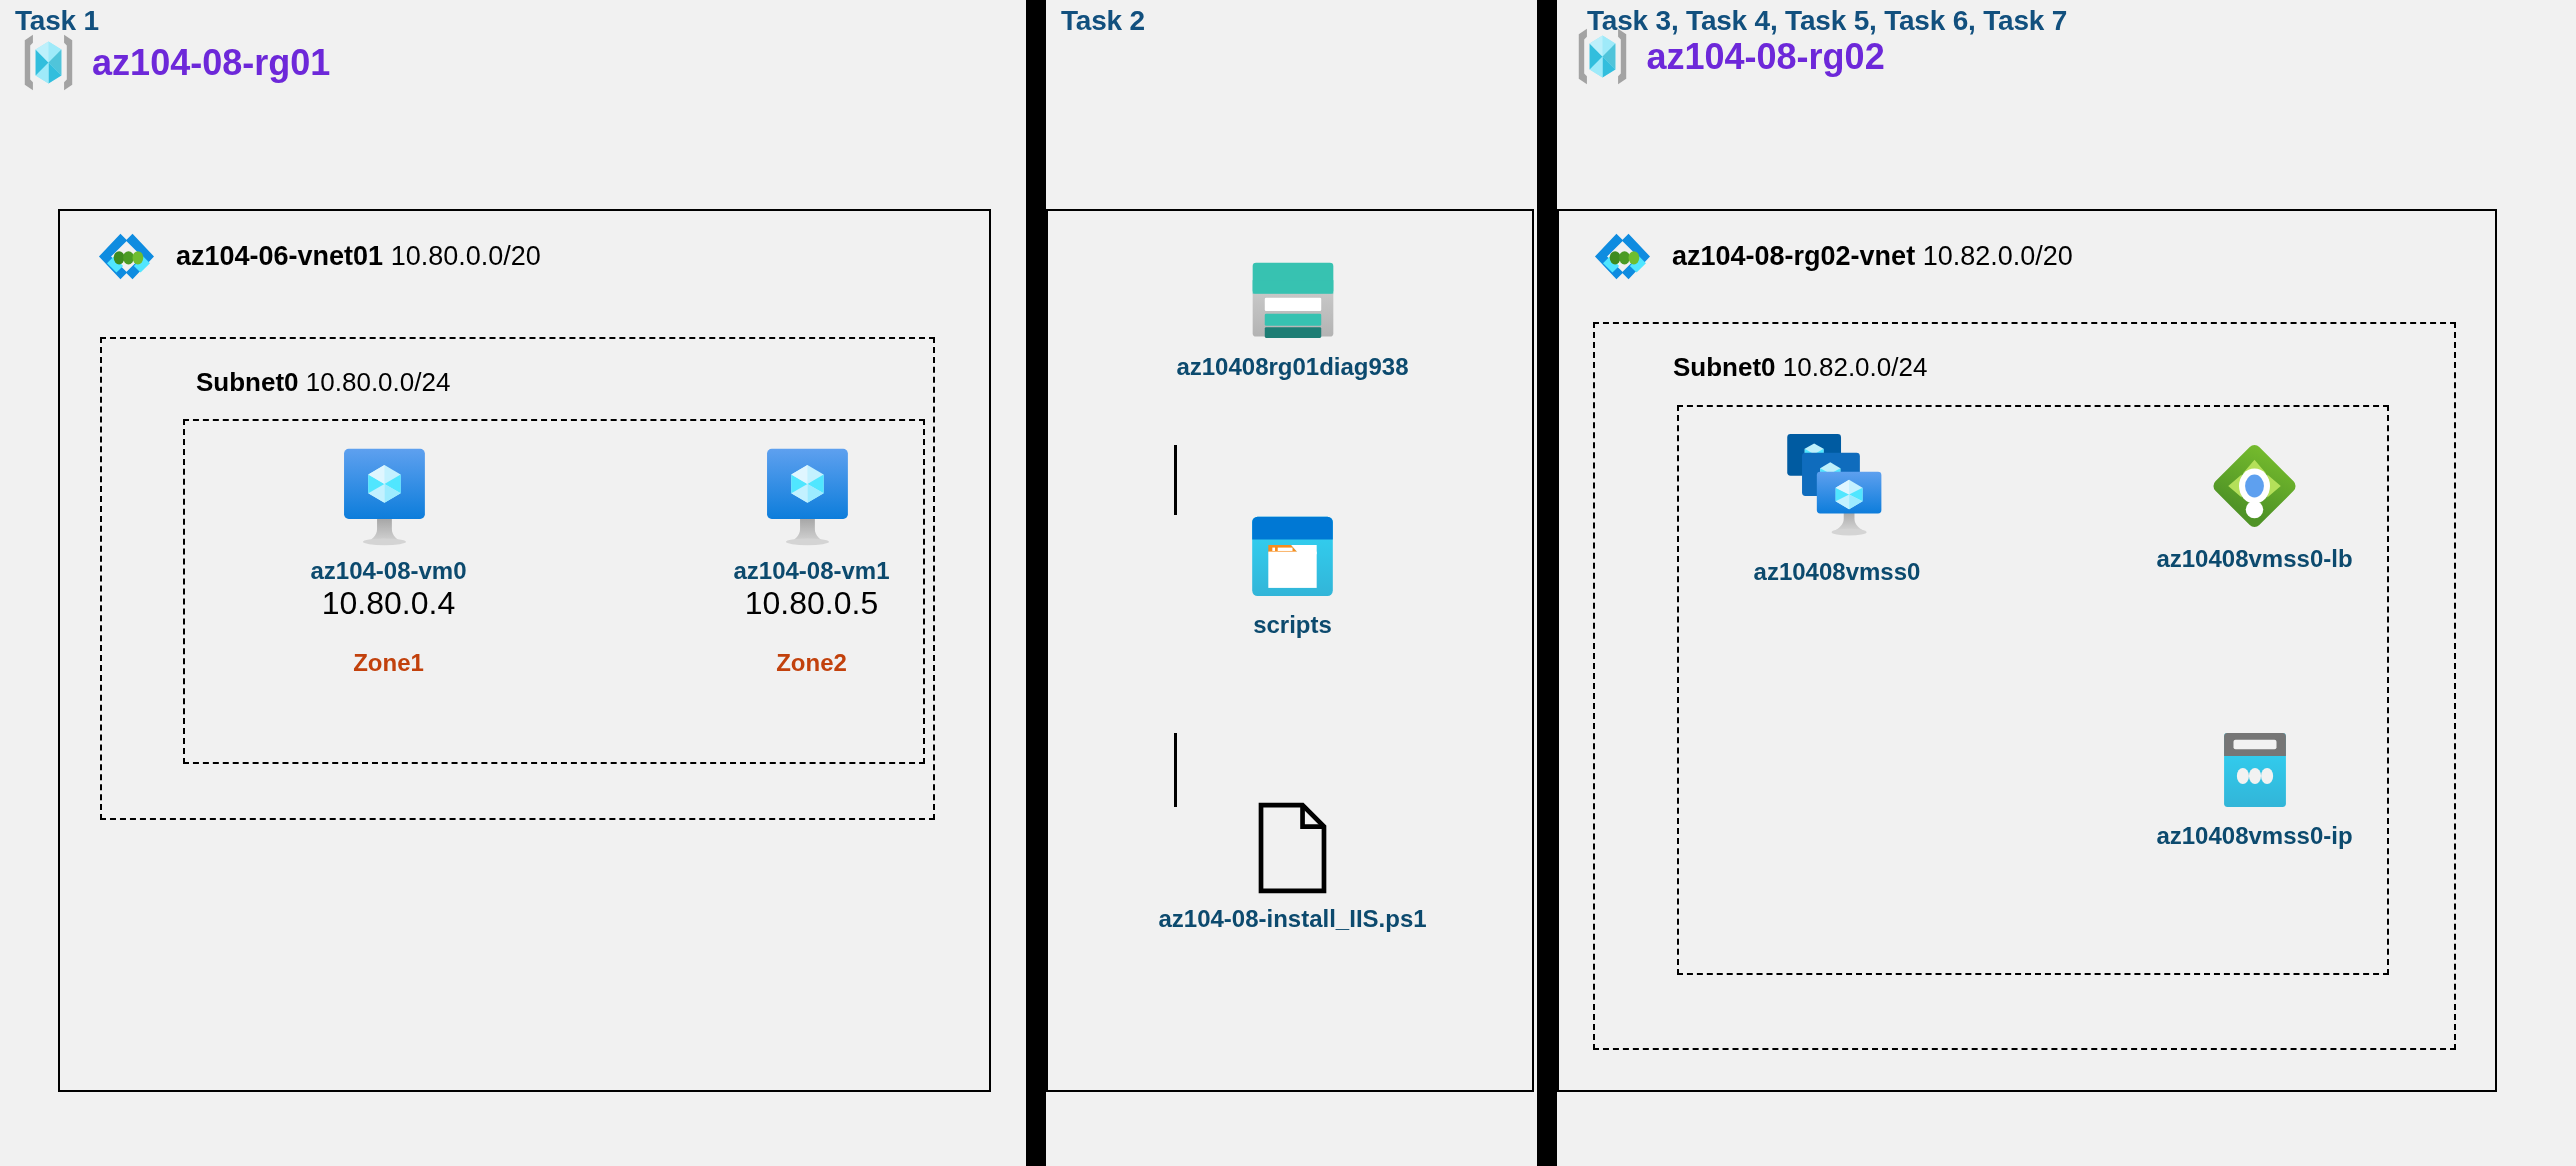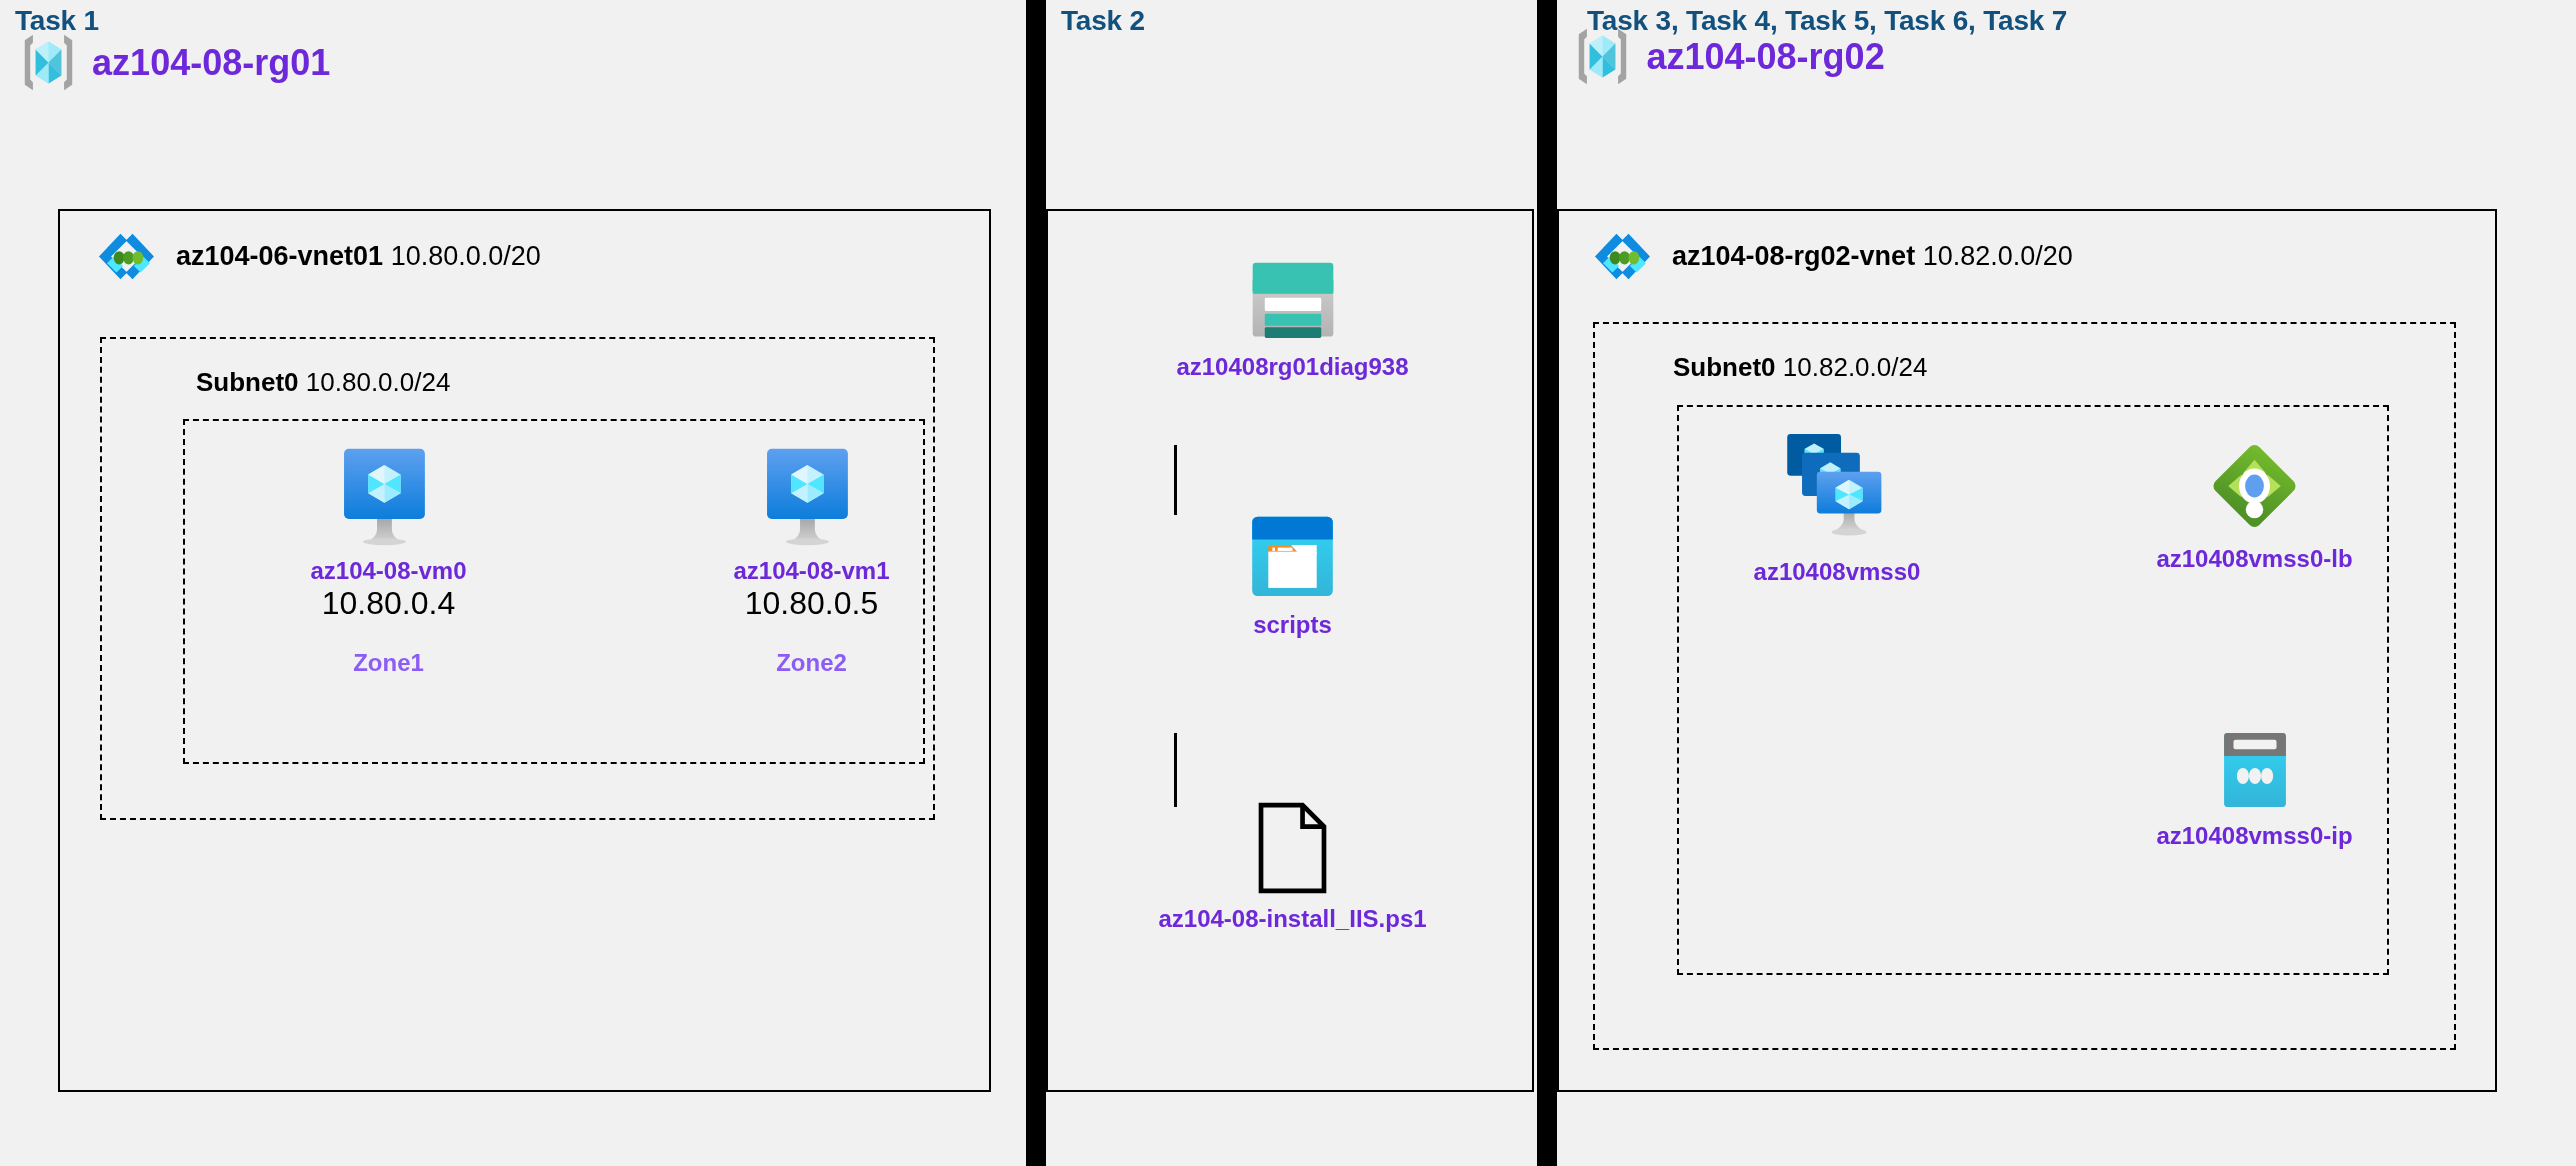--- a/index.html
+++ b/index.html
@@ -41,23 +41,23 @@
   .vnet-label{font-size:27px;white-space:nowrap;color:#000;}
   .vnet-label b{font-weight:bold;}
   .vnet-label .cidr{font-weight:normal;}
 
   .subnet-label{position:absolute;font-size:26px;white-space:nowrap;color:#000;}
   .subnet-label b{font-weight:bold;}
   .subnet-label .cidr{font-weight:normal;}
 
   
   .node{position:absolute;display:flex;flex-direction:column;align-items:center;}
-  .node-label{font-size:24px;font-weight:bold;color:#6d28d9;white-space:nowrap;text-align:center;margin-top:10.8px;line-height:1.18;}
+  .node-label{font-size:24px;font-weight:bold;color:#0c4a6e;white-space:nowrap;text-align:center;margin-top:10.8px;line-height:1.18;}
   .node-sub{font-size:32px;font-weight:normal;color:#000;white-space:nowrap;text-align:center;line-height:1.18;}
-  .node-zone{font-size:24px;font-weight:bold;color:#8b5cf6;white-space:nowrap;text-align:center;margin-top:26px;}
+  .node-zone{font-size:24px;font-weight:bold;color:#c2410c;white-space:nowrap;text-align:center;margin-top:26px;}
 
   
   .connector{position:absolute;background:#000000;width:2.7px;}
 
   svg{display:block;}
 </style>
 </head>
 <body>
 
 <div class="canvas">

